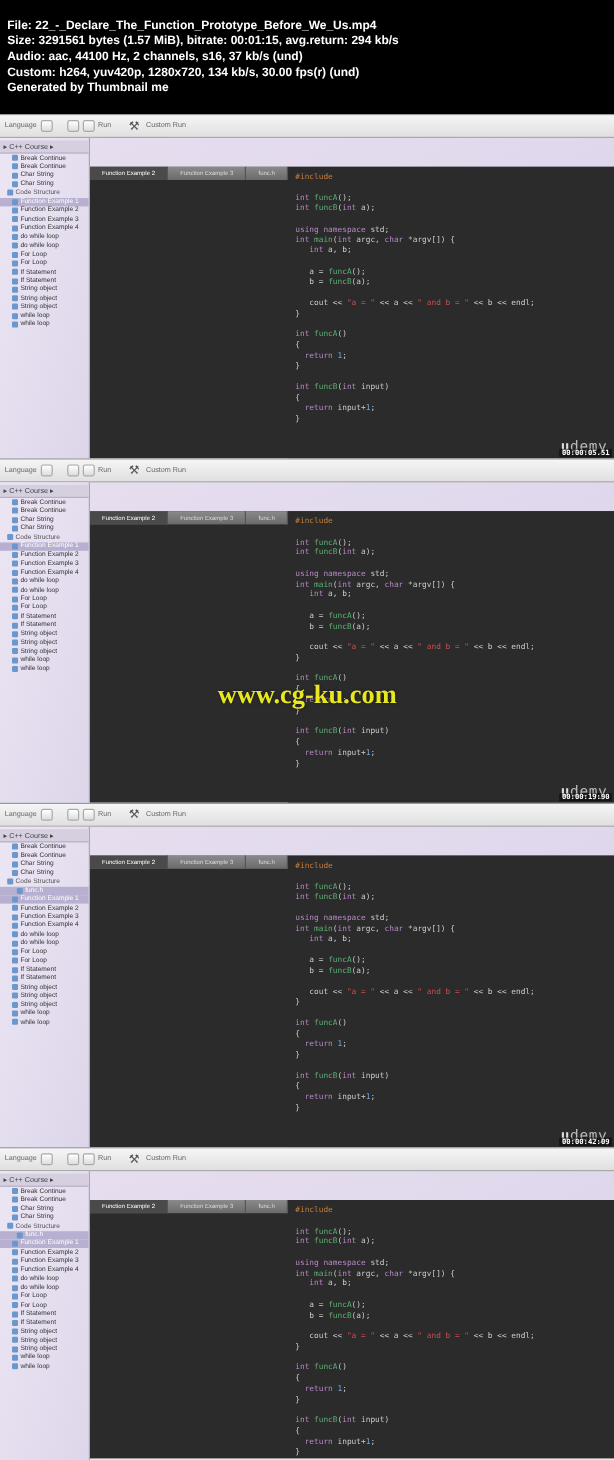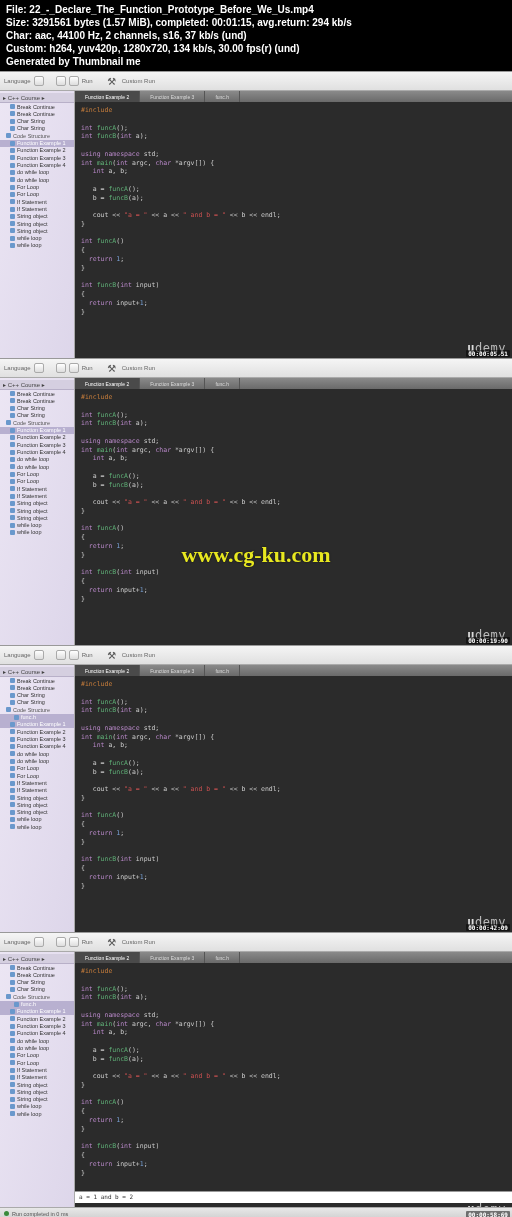--- a/index.html
+++ b/index.html
@@ -5,21 +5,21 @@
 * { margin: 0; padding: 0; box-sizing: border-box; }
 body {
   width: 512px;
   font-family: Arial, Helvetica, sans-serif;
   font-size: 8px;
   background: #f0f0f0;
 }
 .header {
   background: #000;
   color: #fff;
-  padding: 3px 6px;
+  padding: 15px 6px;
   font-family: "Comic Sans MS", cursive, sans-serif;
   font-size: 10px;
   font-weight: bold;
   line-height: 1.3;
 }
 .header-line { white-space: nowrap; }
 .grid {
   display: flex;
   flex-direction: column;
 }
@@ -80,21 +80,21 @@
   line-height: 1.15;
 }
 .side-item.active { background: #b8b0d0; color: #fff; }
 .side-icon {
   width: 5px; height: 5px;
   background: #6a98cc;
   border-radius: 1px;
   flex-shrink:0;
 }
 .side-folder { padding-left: 6px; color:#555; }
-.editor-area { flex: 1; display: flex; flex-direction: column; background:#2b2b2b;}
+.editor-area { flex: 1; display: flex; flex-direction: row; background:#2b2b2b;margin-top:24px;}
 .tabs {
   height: 11px;
   background: linear-gradient(#8a8a8a,#6a6a6a);
   display: flex;
   font-size: 5px;
   color: #ddd;
   align-items: center;
 }
 .tab {
   border-right: 1px solid #555;
@@ -182,27 +182,27 @@
 <body>
 
 <div class="header">
   <div class="header-line">
     <span>File:</span>
     <span>22_-_Declare_The_Function_Prototype_Before_We_Us.mp4</span>
   </div>
   <div class="header-line">
     <span>Size:</span>
     <span>3291561 bytes (1.57 MiB),</span>
-    <span>completed:</span>
+    <span>bitrate:</span>
     <span>00:01:15,</span>
     <span>avg.return:</span>
     <span>294 kb/s</span>
   </div>
   <div class="header-line">
-    <span>Char:</span>
+    <span>Audio:</span>
     <span>aac, 44100 Hz, 2 channels, s16, 37 kb/s (und)</span>
   </div>
   <div class="header-line">
     <span>Custom:</span>
     <span>h264, yuv420p, 1280x720, 134 kb/s, 30.00 fps(r) (und)</span>
   </div>
   <div class="header-line">
     <span>Generated by Thumbnail me</span>
   </div>
 </div>

